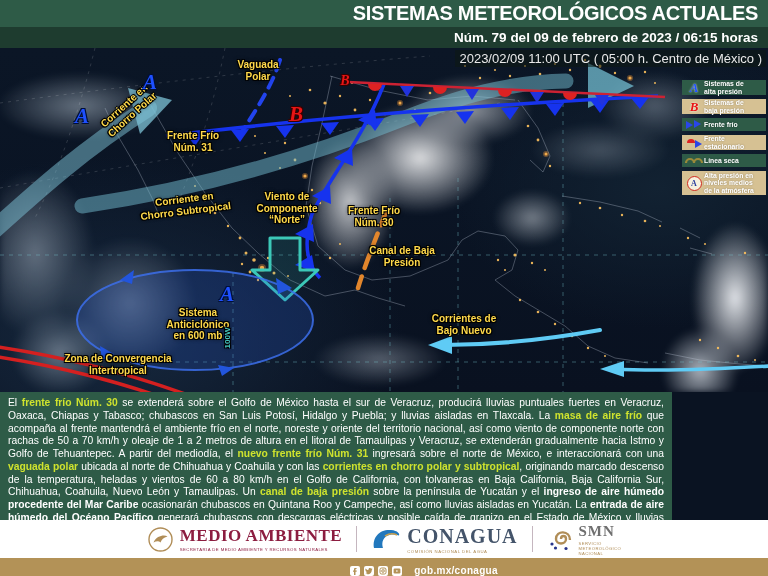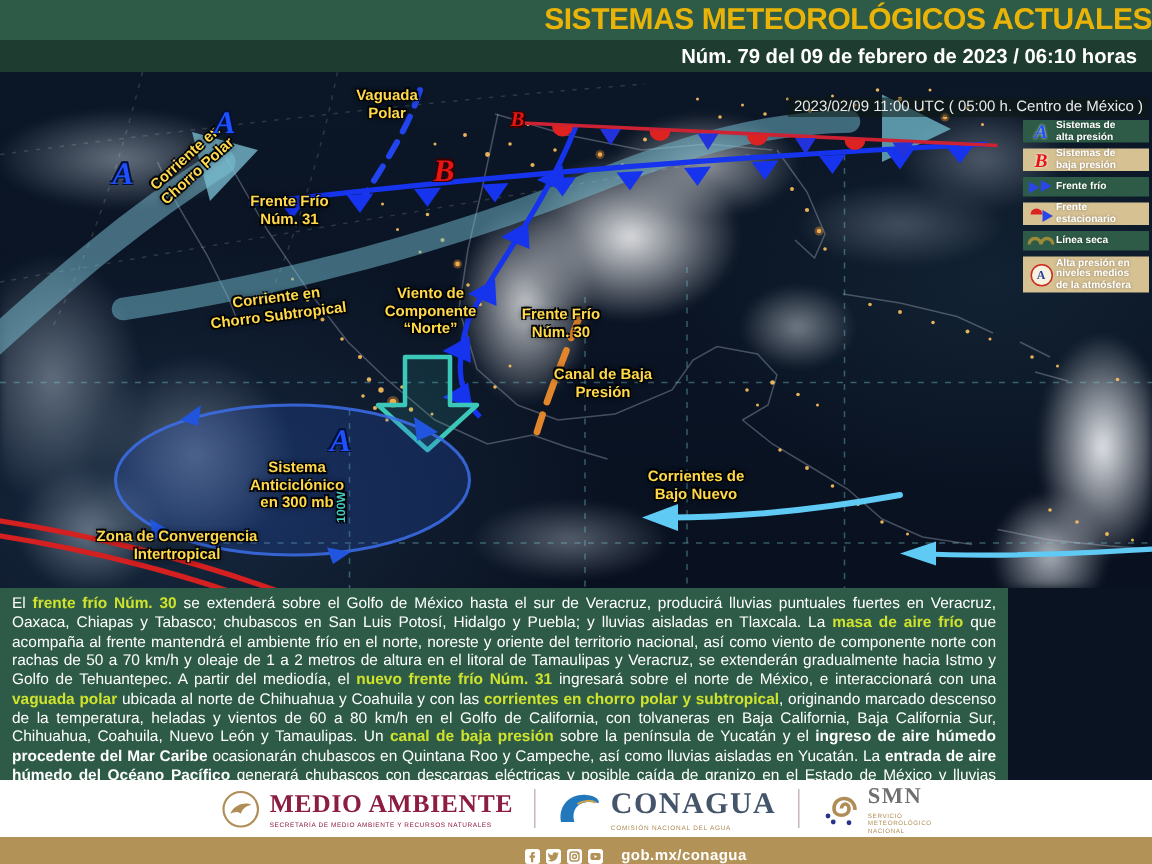--- a/index.html
+++ b/index.html
@@ -1,22 +1,22 @@
 <!DOCTYPE html>
 <html><head>
 <meta charset="utf-8">
 <style>
   html,body{margin:0;padding:0;background:#222;}
   .page{position:relative;width:768px;height:576px;overflow:hidden;
         font-family:"Liberation Sans",sans-serif;background:#0a1322;}
 
   
   .bar1{position:absolute;top:0;left:0;width:768px;height:27px;background:#2e5b47;
-        color:#eab308;font-weight:800;font-size:20px;line-height:27px;text-align:right;
-        box-sizing:border-box;letter-spacing:-.3px;}
+        color:#ffffff;font-weight:800;font-size:20px;line-height:27px;text-align:right;
+        padding-right:10px;box-sizing:border-box;letter-spacing:-.3px;}
   .bar2{position:absolute;top:27px;left:0;width:768px;height:21px;background:#1e3c2f;
         color:#fff;font-weight:700;font-size:13.5px;line-height:21px;text-align:right;
         padding-right:10px;box-sizing:border-box;}
 
   
   .map{position:absolute;top:48px;left:0;width:768px;height:344px;overflow:hidden;
        background:
          radial-gradient(ellipse 420px 260px at 110px 290px,#17293f 0%,rgba(12,23,40,0) 70%),
          radial-gradient(ellipse 300px 200px at 660px 140px,#122232 0%,rgba(10,19,34,0) 70%),
          linear-gradient(180deg,#0b1626 0%,#0a1424 45%,#091120 100%);}
@@ -28,21 +28,21 @@
      radial-gradient(ellipse 85px 120px at 35px 205px,rgba(215,228,240,.4),rgba(255,255,255,0) 70%),
      radial-gradient(ellipse 95px 95px at 130px 255px,rgba(210,222,235,.35),rgba(255,255,255,0) 70%),
      radial-gradient(ellipse 70px 60px at 60px 305px,rgba(218,230,242,.4),rgba(255,255,255,0) 70%),
      radial-gradient(ellipse 60px 105px at 735px 250px,rgba(248,250,253,.9),rgba(255,255,255,0) 72%),
      radial-gradient(ellipse 55px 60px at 700px 322px,rgba(240,246,252,.7),rgba(255,255,255,0) 70%),
      radial-gradient(ellipse 95px 38px at 380px 312px,rgba(225,235,245,.35),rgba(255,255,255,0) 70%),
      radial-gradient(ellipse 120px 48px at 80px 58px,rgba(208,222,234,.45),rgba(255,255,255,0) 70%),
      radial-gradient(ellipse 100px 40px at 600px 102px,rgba(220,230,240,.25),rgba(255,255,255,0) 70%),
      radial-gradient(ellipse 80px 50px at 655px 58px,rgba(222,232,244,.3),rgba(255,255,255,0) 70%);}
   .map svg.anno{position:absolute;inset:0;z-index:3;}
-  .timestamp{position:absolute;top:17px;right:2px;z-index:6;color:#e9e9e9;font-size:10px;
+  .timestamp{position:absolute;top:2px;right:2px;z-index:6;color:#e9e9e9;font-size:13px;
        background:rgba(15,25,18,.55);padding:1px 4px;border-radius:1px;}
 
   .lab{position:absolute;z-index:5;color:#ffd94a;font-weight:700;font-size:10px;line-height:11.5px;
        text-align:center;white-space:pre-line;transform:translate(-50%,-50%);
        text-shadow:-1px -1px 0 #000,1px -1px 0 #000,-1px 1px 0 #000,1px 1px 0 #000,0 0 4px #000;}
   .lab.teal{color:#45c8c0;font-size:8px;}
   .mk{position:absolute;z-index:5;transform:translate(-50%,-50%);
       font-family:"Liberation Serif",serif;font-style:italic;font-weight:700;font-size:21px;
       text-shadow:-1px -1px 0 #00103a,1px -1px 0 #00103a,-1px 1px 0 #00103a,1px 1px 0 #00103a;}
   .mk.hi{color:#1e50ff;} .mk.lo{color:#e81515;text-shadow:-1px -1px 0 #3a0000,1px -1px 0 #3a0000,-1px 1px 0 #3a0000,1px 1px 0 #3a0000;}
@@ -90,21 +90,21 @@
 </style>
 </head>
 <body>
 
 <div class="page">
 
   <header class="bar1">
     <span>SISTEMAS METEOROLÓGICOS ACTUALES</span>
   </header>
   <div class="bar2">
-    <span>Núm. 79 del 09 de febrero de 2023 / 06:10 horas</span>
+    <span>Núm. 79 del 09 de febrero de 2023 / 06:15 horas</span>
   </div>
 
   <div class="map">
     <div class="clouds"></div>
 
     <svg class="anno" width="768" height="344" viewBox="0 0 768 344">
 
       <g stroke="rgba(255,255,255,.14)" stroke-width="1" stroke-dasharray="3,5" fill="none">
         <path d="M0,55 C150,35 300,18 430,8"></path>
         <path d="M0,140 C160,112 330,85 500,55"></path>
@@ -307,21 +307,21 @@
 Chorro Subtropical</div>
     <div class="lab" style="left:287px;top:160px;">Viento de
 Componente
 “Norte”</div>
     <div class="lab" style="left:374px;top:168px;">Frente Frío
 Núm. 30</div>
     <div class="lab" style="left:402px;top:208px;">Canal de Baja
 Presión</div>
     <div class="lab" style="left:198px;top:276px;">Sistema
 Anticiclónico
-en 300 mb</div>
+en 600 mb</div>
     <div class="lab" style="left:118px;top:316px;">Zona de Convergencia
 Intertropical</div>
     <div class="lab" style="left:464px;top:276px;">Corrientes de
 Bajo Nuevo</div>
     <div class="lab teal" style="left:228px;top:290px;transform:translate(-50%,-50%) rotate(-90deg);">100W</div>
 
     <div class="mk hi" style="left:150px;top:34px;">A</div>
     <div class="mk hi" style="left:82px;top:68px;">A</div>
     <div class="mk hi" style="left:227px;top:246px;">A</div>
     <div class="mk lo" style="left:296px;top:66px;">B</div>

